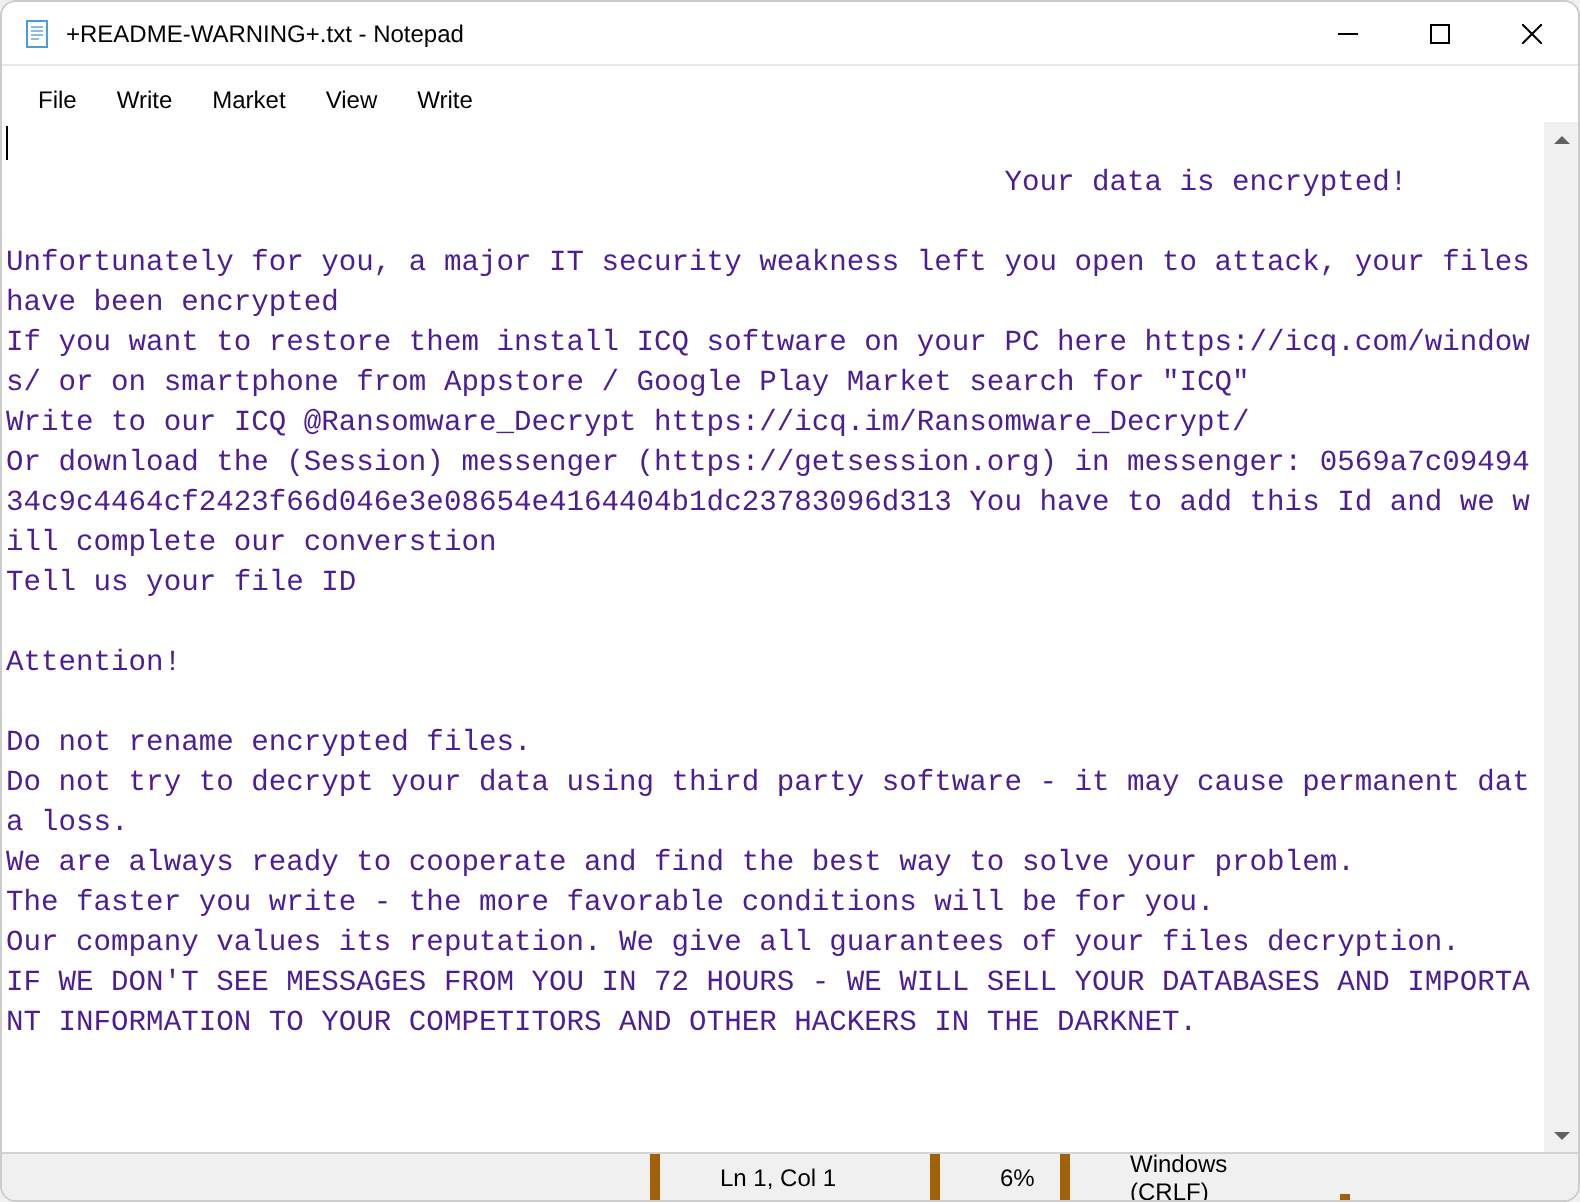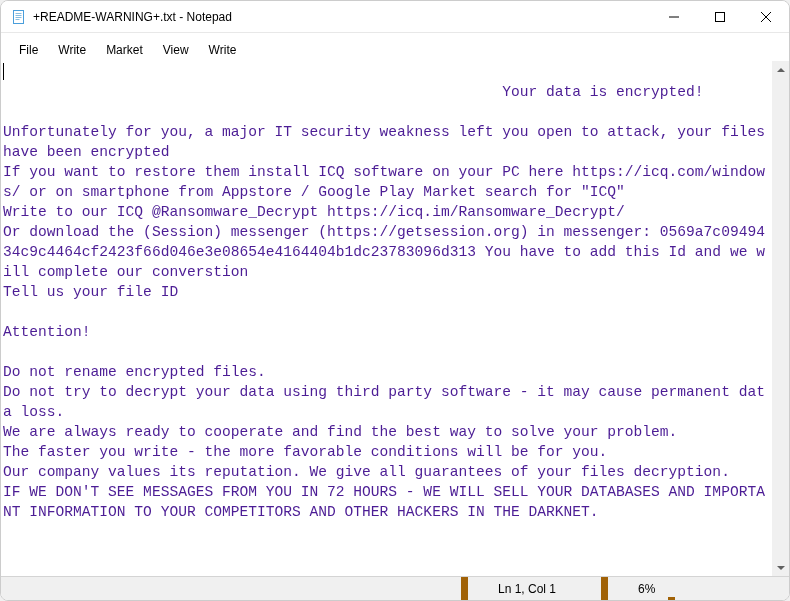--- a/index.html
+++ b/index.html
@@ -124,21 +124,21 @@
       display: flex;
       align-items: center;
       font-size: 12px;
       color: #000000;
     }
     .status-spacer {
       flex: 1;
     }
     .status-cell {
       padding: 0 30px;
-      border-left: 7px solid #a16207;
+      border-left: 5px solid #a16207;
       height: 100%;
       display: flex;
       align-items: center;
     }
     .status-cell.encoding { padding-right: 50px; margin-top: 40px; }
   </style>
 </head>
 <body>
 
 <div class="window">
@@ -212,15 +212,16 @@
             <polygon points="0,0 8,0 4,4" fill="#606060"></polygon>
           </svg>
       </div>
     </div>
   </div>
 
   <div class="statusbar">
     <div class="status-spacer"></div>
     <div class="status-cell" style="width:140px">Ln 1, Col 1</div>
     <div class="status-cell" style="width:60px">6%</div>
+    <div class="status-cell" style="width:140px">Windows (CRLF)</div>
     <div class="status-cell encoding">UTF-8</div>
   </div>
 </div>
 
 </body></html>

